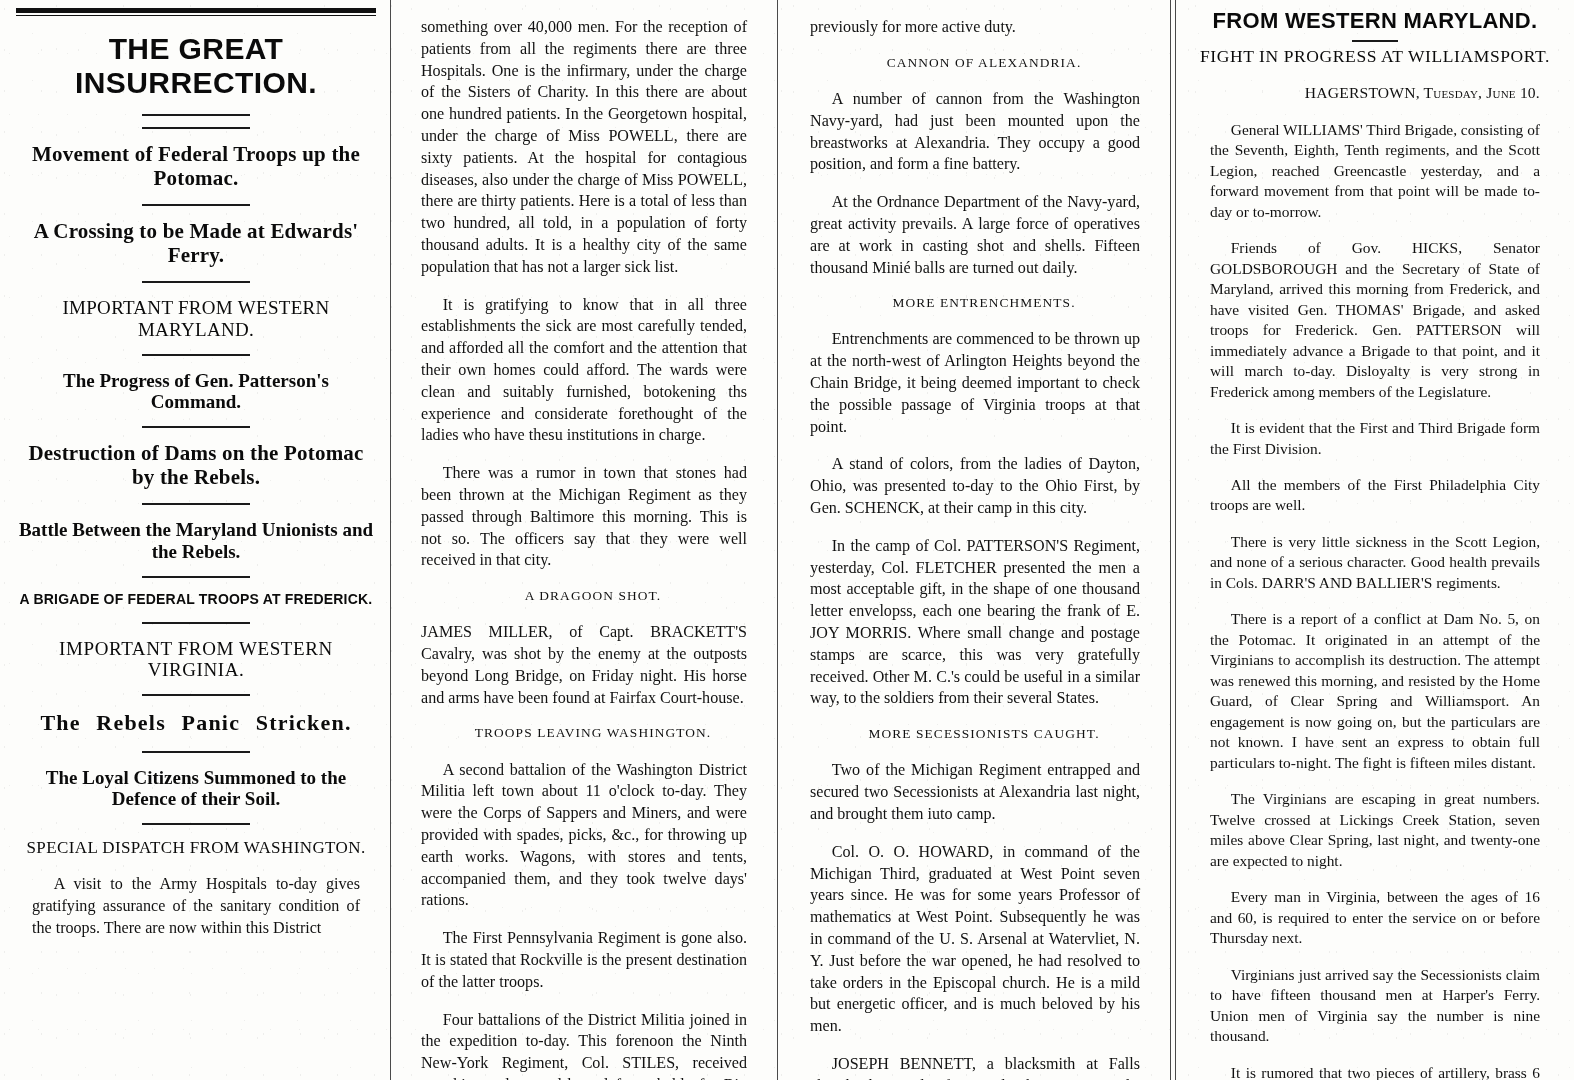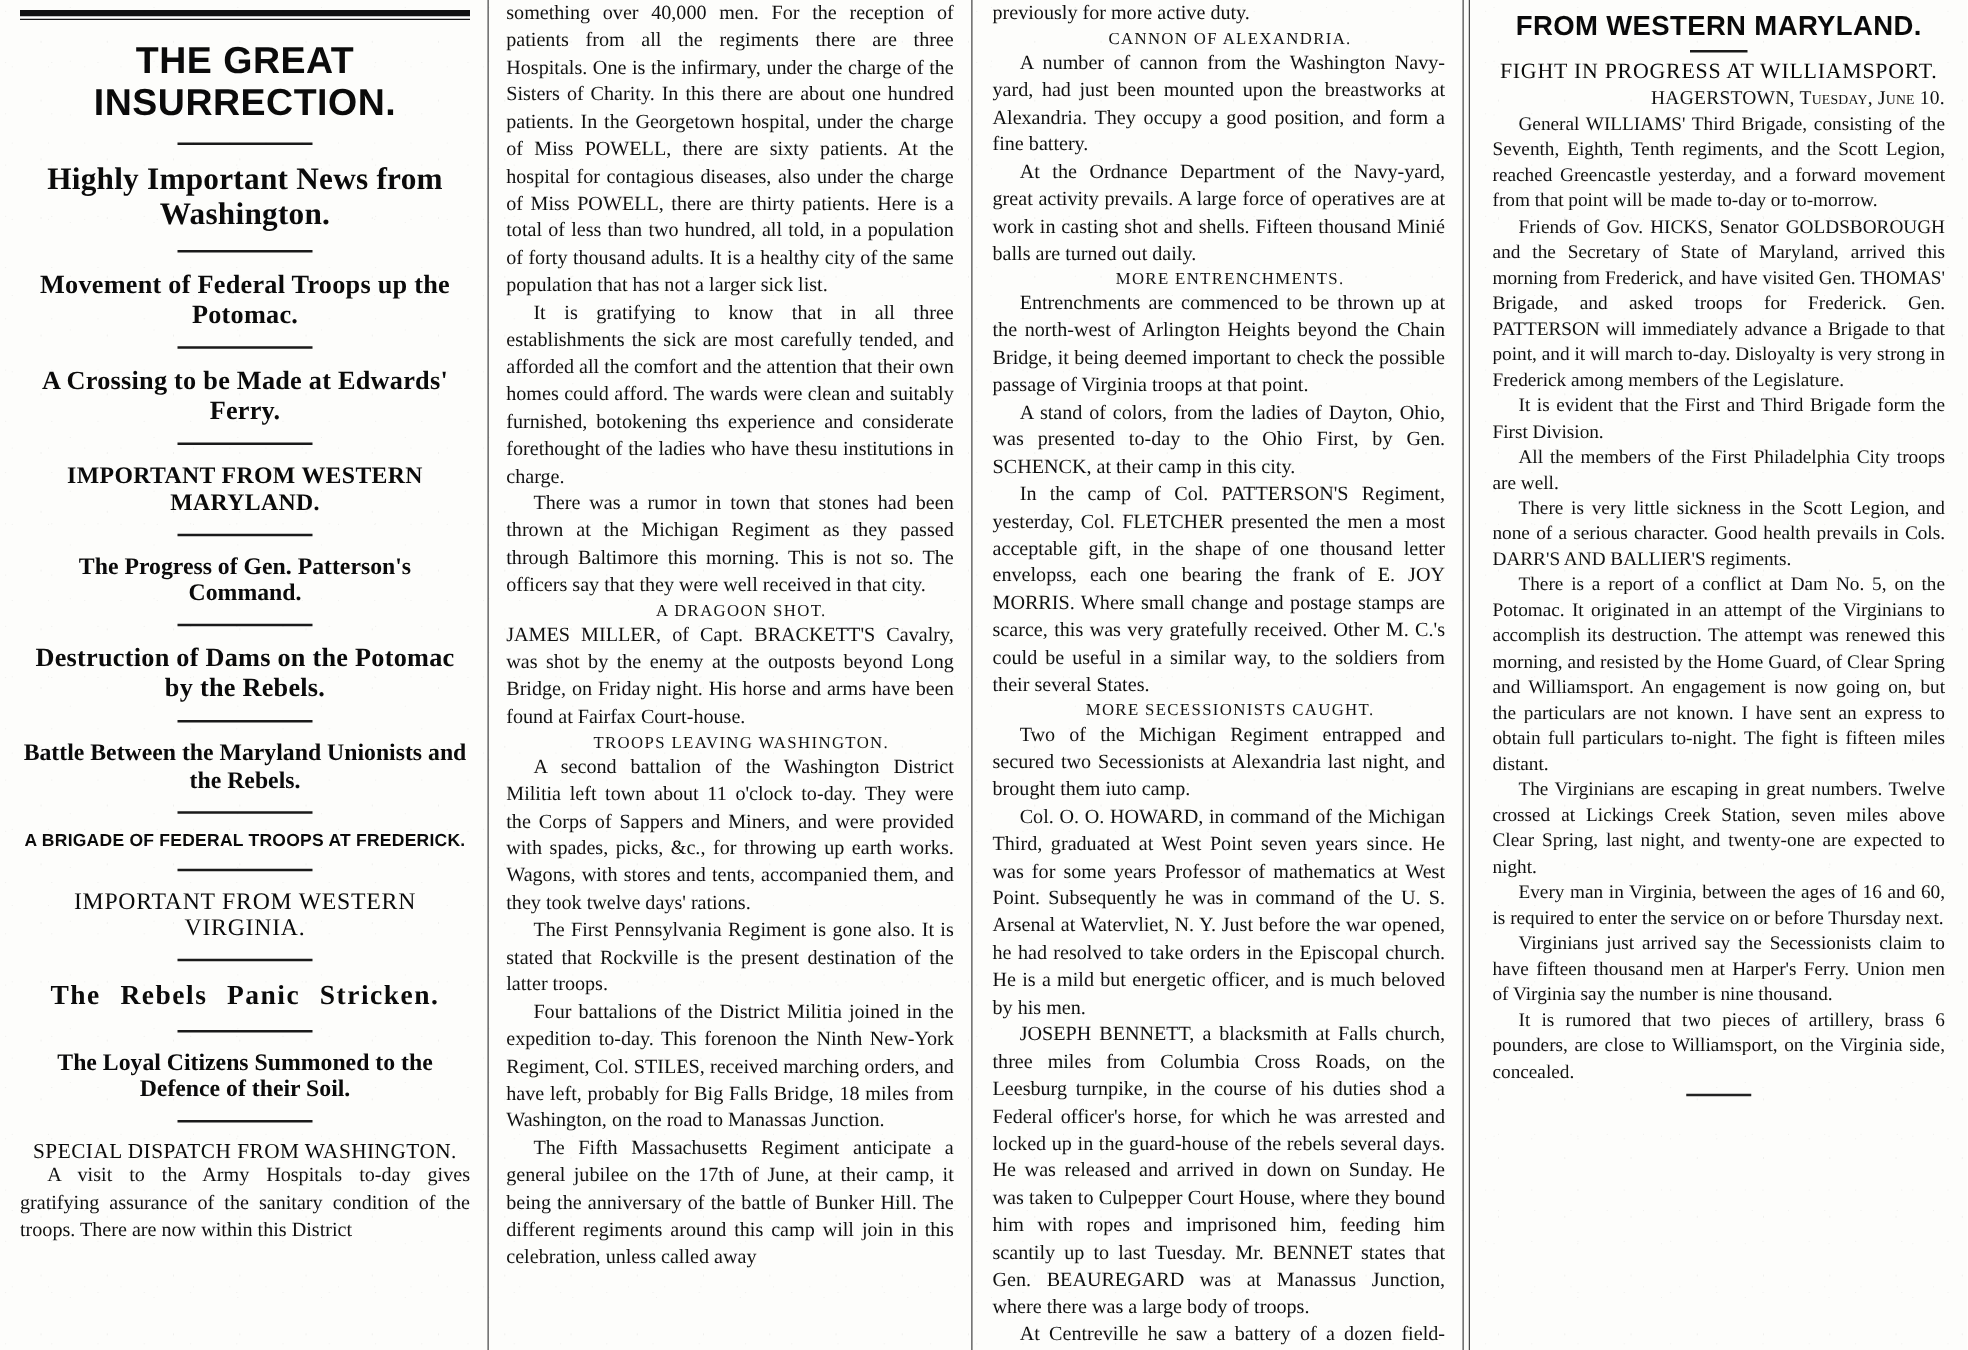--- a/index.html
+++ b/index.html
@@ -93,21 +93,21 @@
     padding: 3px 0;
   }
   .hl-c {
     font-family: "Liberation Serif", "DejaVu Serif", serif;
     font-weight: 700;
     font-size: 19px;
     padding: 3px 0;
   }
   .hl-caps-serif {
     font-family: "Liberation Serif", "DejaVu Serif", serif;
-    font-weight: 700;
+    font-weight: 400;
     font-size: 19px;
     letter-spacing: 0.3px;
     padding: 3px 0;
   }
   .hl-caps-sans {
     font-family: "Liberation Sans", "DejaVu Sans", sans-serif;
     font-weight: 700;
     font-size: 14px;
     letter-spacing: 0.2px;
     padding: 3px 0;
@@ -147,21 +147,21 @@
   
   .body {
     font-family: "Liberation Serif", "DejaVu Serif", serif;
     font-size: 16.1px;
     line-height: 1.355;
     text-align: justify;
     text-justify: inter-word;
     color: #111;
   }
   .body p {
-    margin: 0;
+    margin: 16px;
     text-indent: 1.35em;
     hyphens: auto;
   }
   .body p.noindent { text-indent: 0; }
 
   .subhead {
     text-align: center;
     font-family: "Liberation Serif", "DejaVu Serif", serif;
     font-size: 13.4px;
     font-weight: 400;
@@ -230,21 +230,20 @@
 <div class="page">
 
   <div class="col col-1">
 
     <div class="toprule-thick"></div>
     <div class="toprule-thin"></div>
 
     <div class="hl hl-main">THE GREAT INSURRECTION.</div>
     <div class="dinkus"></div>
 
-    <div class="hl hl-a">Highly Important News from Washington.</div>
     <div class="dinkus"></div>
 
     <div class="hl hl-b">Movement of Federal Troops up the Potomac.</div>
     <div class="dinkus"></div>
 
     <div class="hl hl-b">A Crossing to be Made at Edwards' Ferry.</div>
     <div class="dinkus"></div>
 
     <div class="hl hl-caps-serif">IMPORTANT FROM WESTERN MARYLAND.</div>
     <div class="dinkus"></div>

